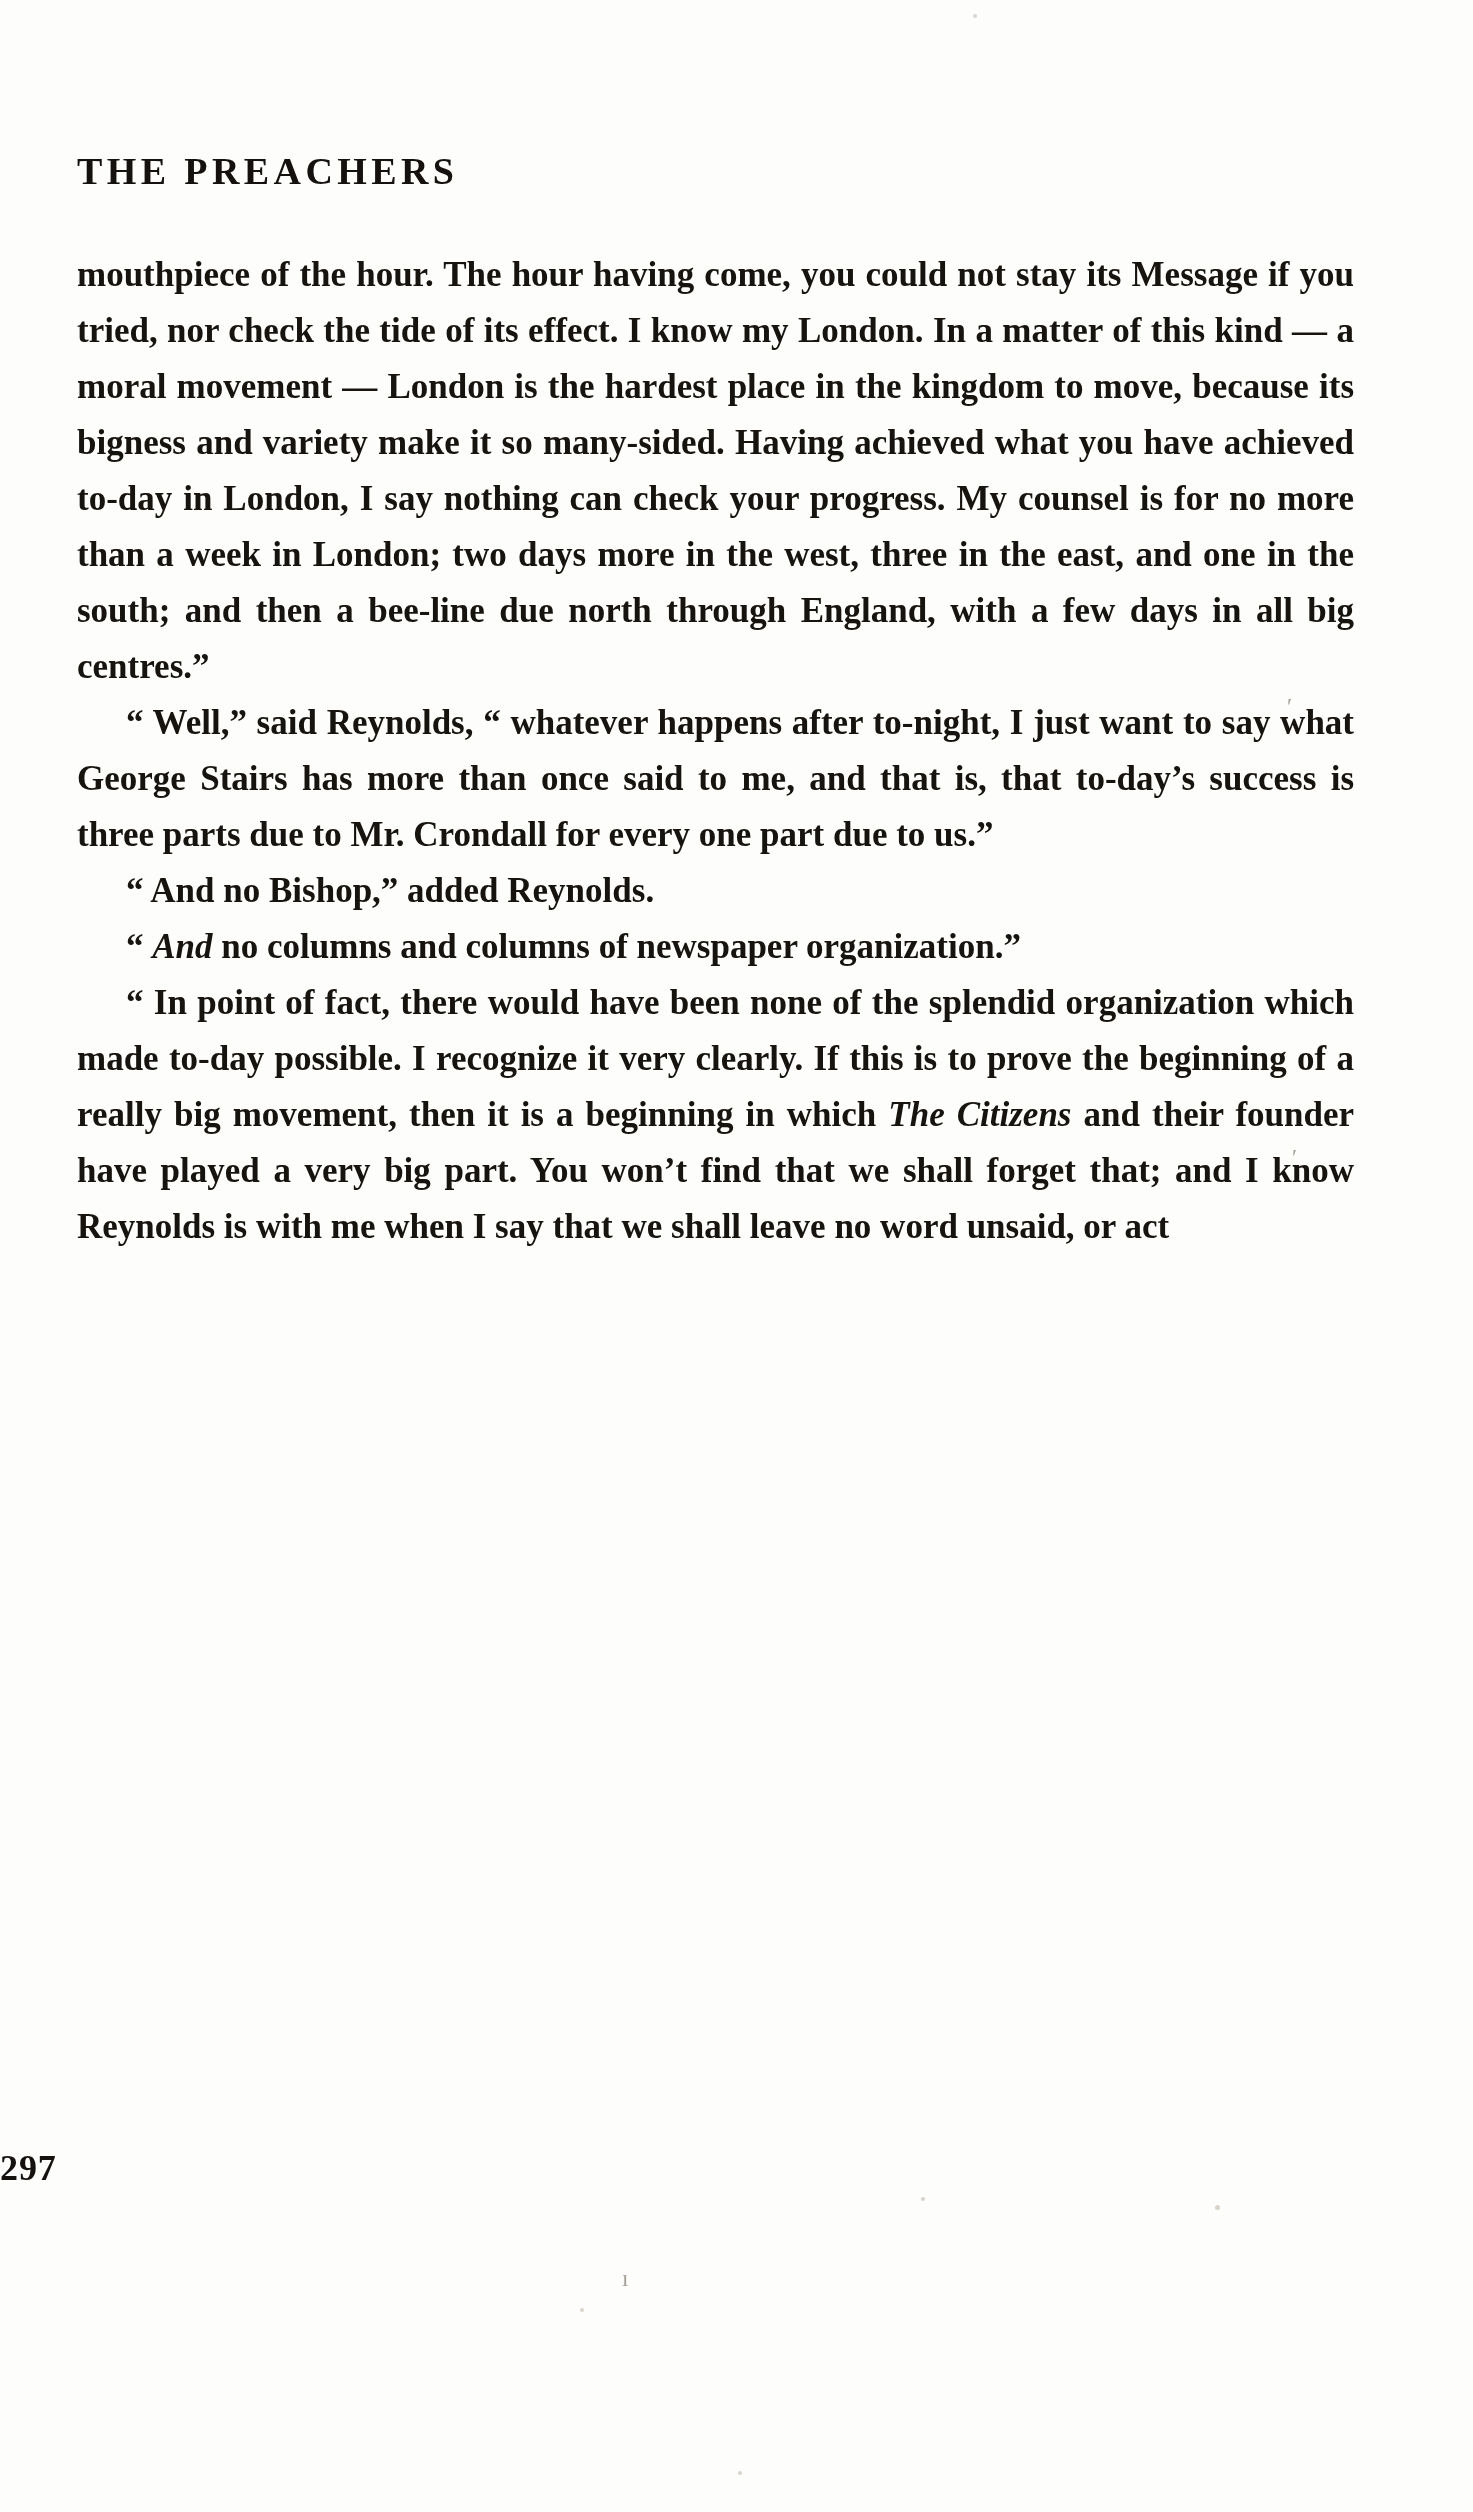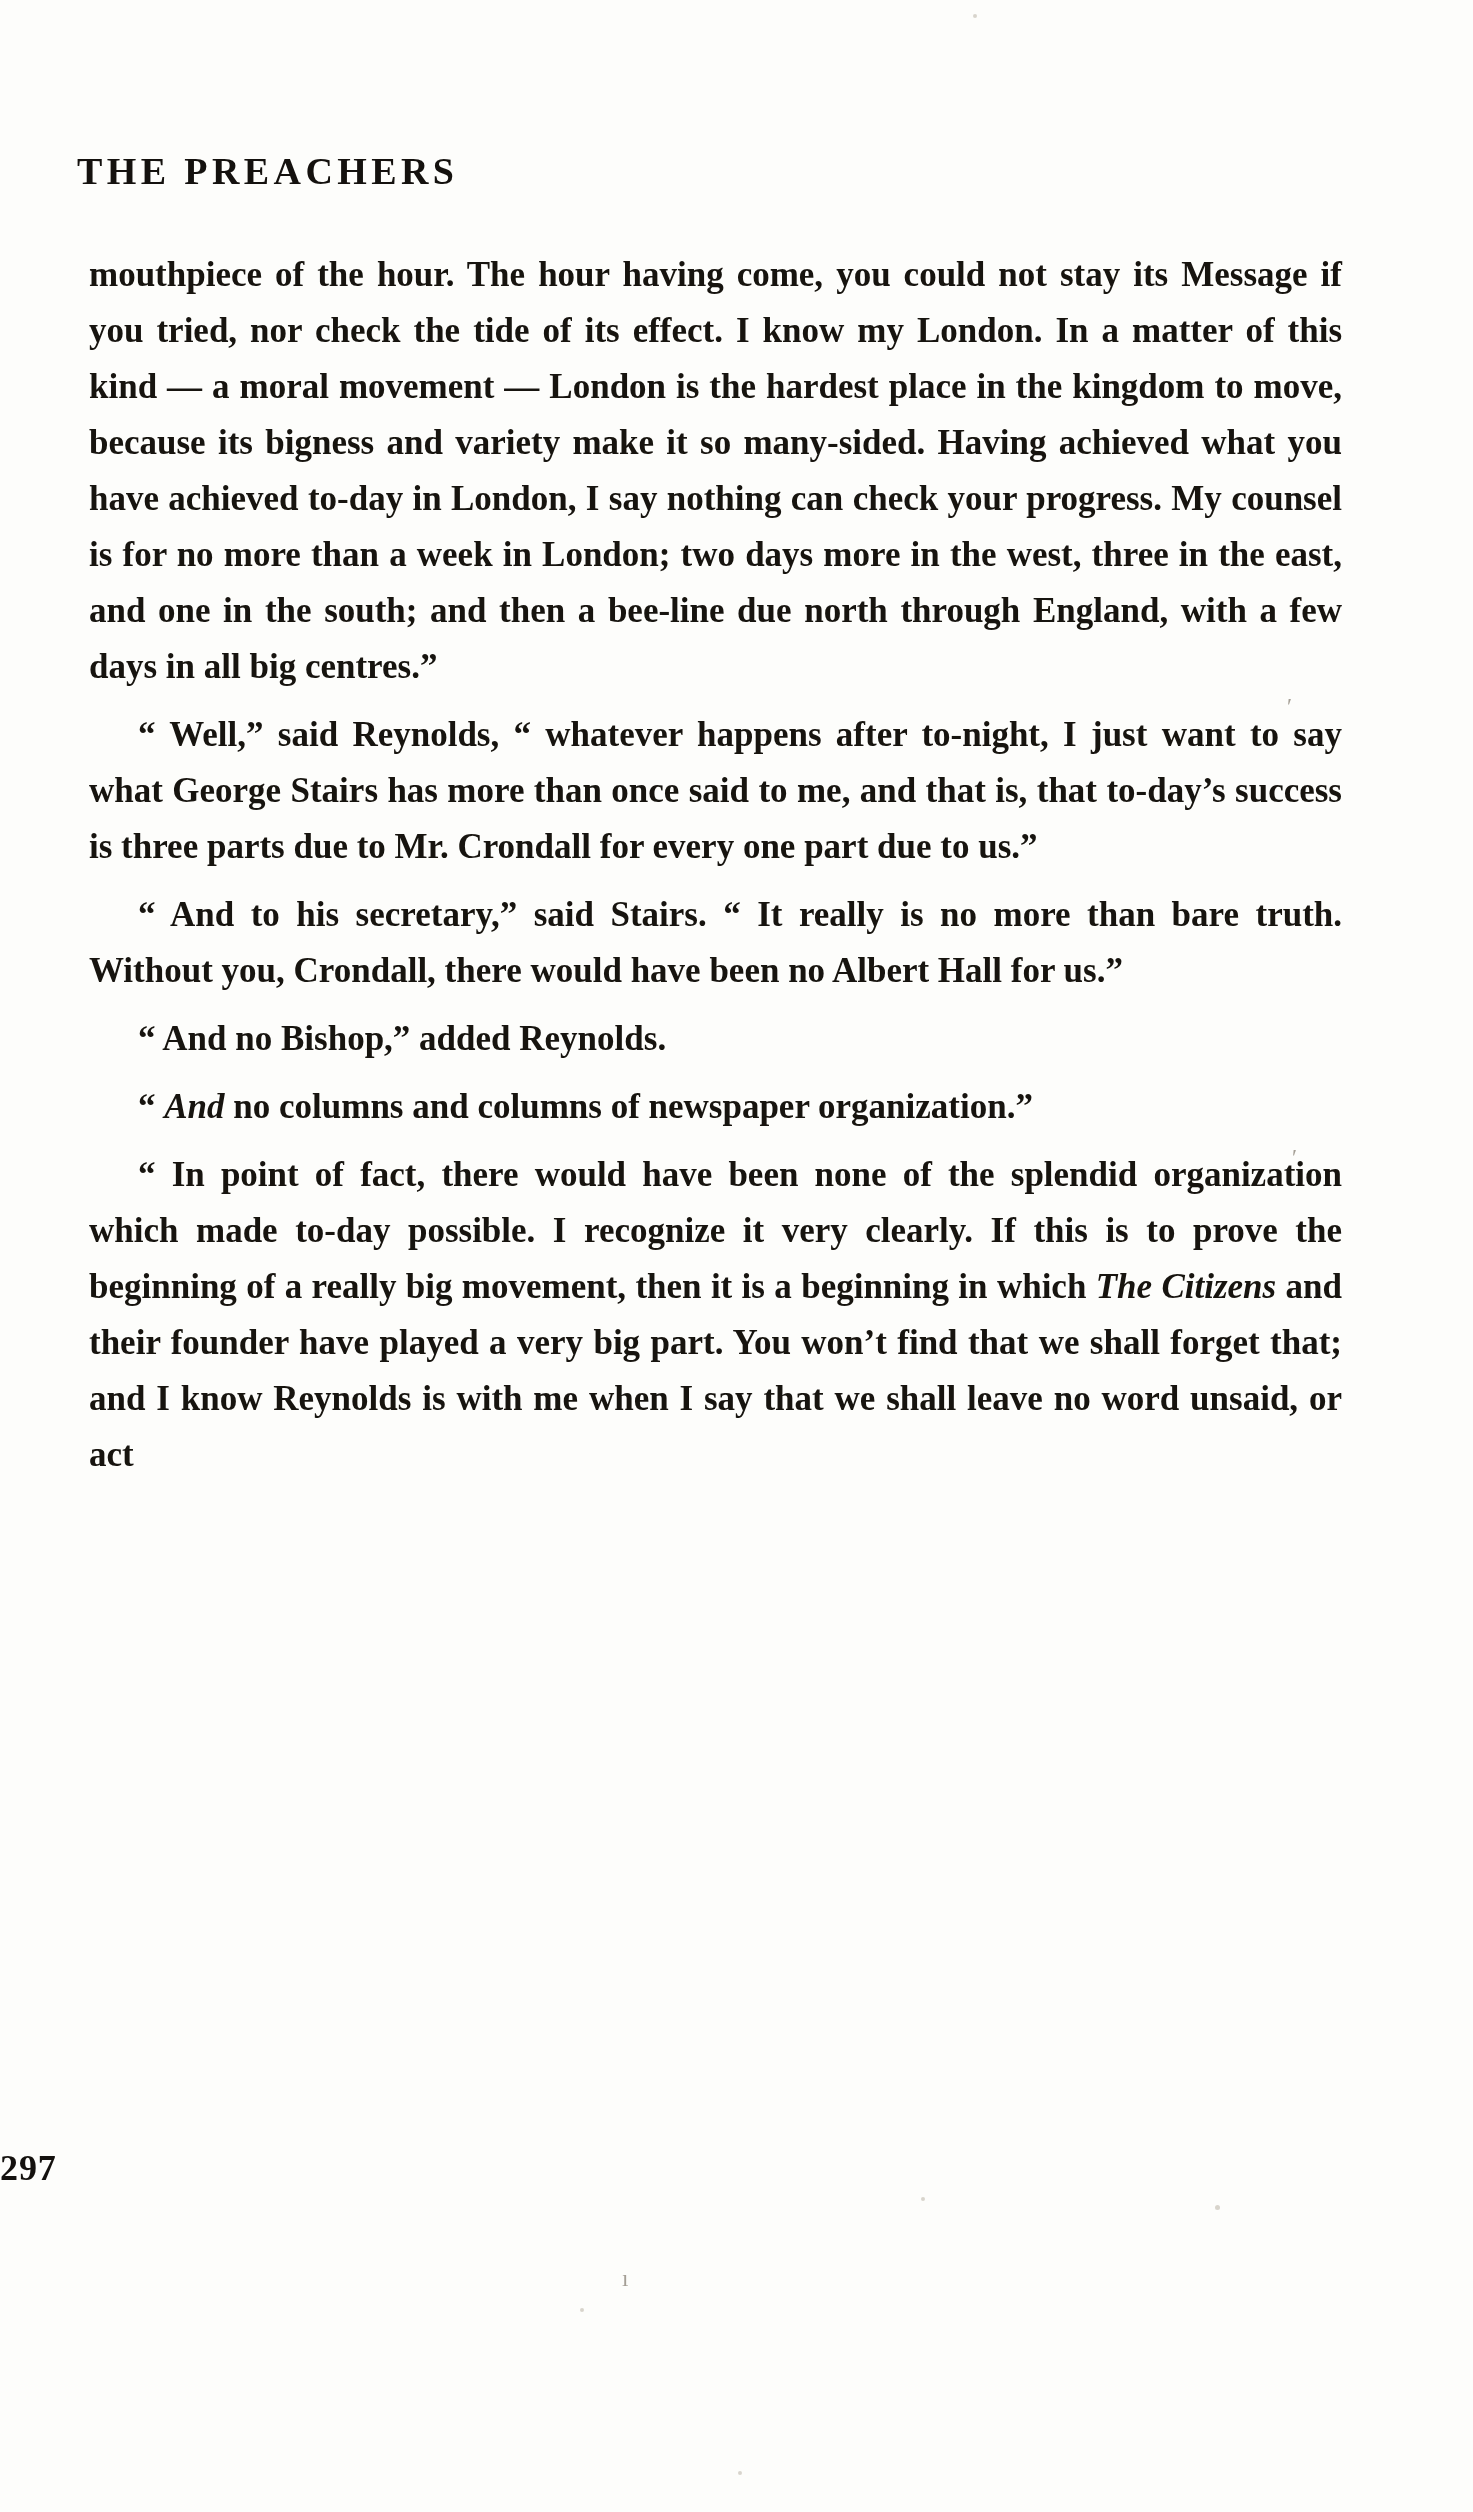--- a/index.html
+++ b/index.html
@@ -39,21 +39,21 @@
   }
   .body-text {
     font-size: 35px;
     line-height: 56px;
     text-align: justify;
     text-justify: inter-word;
     color: #17140f;
     font-weight: 600;
   }
   .body-text p {
-    margin: 12px;
+    margin: 0;
   }
   .body-text p.indent {
     text-indent: 49px;
   }
   .body-text em {
     font-style: italic;
   }
   .folio {
     position: absolute;
     left: 0;
@@ -84,21 +84,20 @@
 <body>
 
 <div class="page">
 
   <div class="content">
     <h1 class="running-head">THE PREACHERS</h1>
 
     <div class="body-text" id="body-text">
         <p><span>mouthpiece of the hour.   The hour having come, you could not stay its Message if you tried, nor check the tide of its effect.   I know my London.   In a matter of this kind — a moral movement — London is the hardest place in the kingdom to move, because its bigness and variety make it so many-sided.   Having achieved what you have achieved to-day in London, I say nothing can check your progress.   My counsel is for no more than a week in London; two days more in the west, three in the east, and one in the south; and then a bee-line due north through England, with a few days in all big centres.”</span></p>
         <p class="indent"><span>“ Well,” said Reynolds, “ whatever happens after to-night, I just want to say what George Stairs has more than once said to me, and that is, that to-day’s success is three parts due to Mr. Crondall for every one part due to us.”</span></p>
-        <p class="indent"><span>“ And to his secretary,” said Stairs.   “ It really is no more than bare truth.   Without you, Crondall, there would have been no Albert Hall for us.”</span></p>
         <p class="indent"><span>“ And no Bishop,” added Reynolds.</span></p>
         <p class="indent"><span>“ </span><em>And</em><span> no columns and columns of newspaper organization.”</span></p>
         <p class="indent"><span>“ In point of fact, there would have been none of the splendid organization which made to-day possible.   I recognize it very clearly.   If this is to prove the beginning of a really big movement, then it is a beginning in which </span><em>The Citizens</em><span> and their founder have played a very big part.   You won’t find that we shall forget that; and I know Reynolds is with me when I say that we shall leave no word unsaid, or act</span></p>
       </div>
   </div>
 
   <div class="folio">297</div>
 
   <span class="speck" style="left:973px;top:14px;width:4.4px;height:4.4px;"></span>
   <span class="speck" style="left:1215px;top:2205px;width:5.2px;height:5.2px;"></span>

